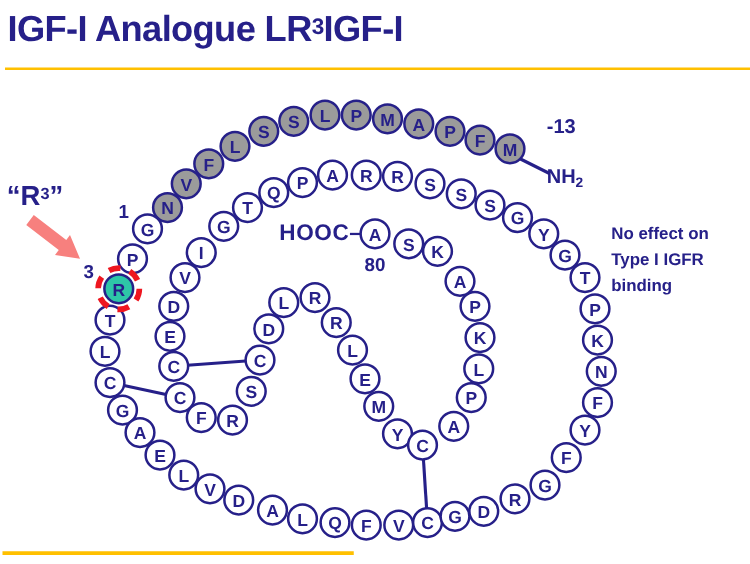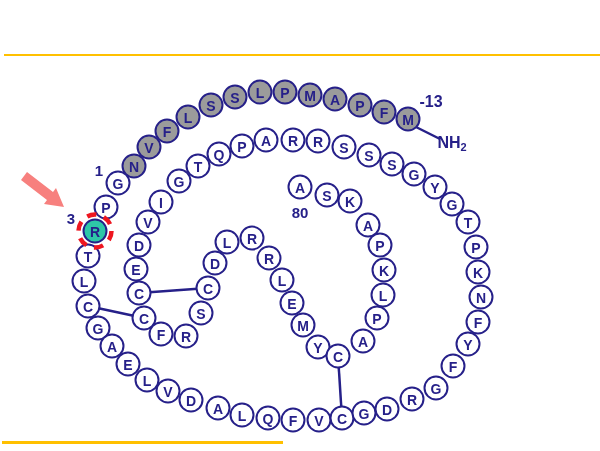--- a/index.html
+++ b/index.html
@@ -43,20 +43,21 @@
     font-size:13.5px;line-height:21px;white-space:pre-line;z-index:4;
   }
   .note-1{top:79px;}
   .note-2{top:176px;}
 </style>
 </head>
 <body>
 
 <div class="canvas">
 
+  <div class="title"><span>IGF-I Analogue LR</span><sup>3</sup><span>IGF-I</span></div>
   <div class="rule title-rule"></div>
 
   <svg class="layer" id="bond-layer">
       <line x1="88" y1="306" x2="144" y2="318" stroke="#262089" stroke-width="2.5"></line>
       <line x1="139" y1="293" x2="208" y2="288" stroke="#262089" stroke-width="2.5"></line>
       <line x1="342" y1="418" x2="338" y2="356" stroke="#262089" stroke-width="2.5"></line>
       <line x1="416" y1="127" x2="440" y2="139" stroke="#262089" stroke-width="2.5"></line>
     </svg>
 
   <div id="residue-layer">
@@ -143,23 +144,28 @@
       <div class="res" style="left: 350px; top: 201px;">K</div>
       <div class="res" style="left: 327px; top: 195px;">S</div>
       <div class="res" style="left: 300px; top: 187px;">A</div>
     </div>
 
   <svg class="layer" id="overlay-layer">
       <circle cx="95" cy="231" r="16.5" fill="none" stroke="#EE1620" stroke-width="4.5" stroke-dasharray="9.5 7.8" stroke-linecap="butt"></circle>
       <polygon points="21,180 27,172 53,192 56,188 64,207 44,204 47,200" fill="#F7807E"></polygon>
     </svg>
 
+  <div class="lbl lbl-r3" style="left: 28px; top: 157px;"><span>“R</span><sup>3</sup><span>”</span></div>
 
   <div class="lbl lbl-num" id="lbl-pos1" style="left: 99px; top: 170px;">1</div>
   <div class="lbl lbl-num" id="lbl-pos3" style="left: 71px; top: 218px;">3</div>
   <div class="lbl lbl-num" id="lbl-pos70" style="left: 300px; top: 212px;">80</div>
-  <div class="lbl lbl-minus13" id="lbl-minus13" style="left: 431px; top: 102px;">-13</div>
+  <div class="lbl lbl-minus13" id="lbl-minus13" style="left: 449px; top: 102px;">-13</div>
   <div class="lbl lbl-nh2" id="lbl-nh2" style="left: 452px; top: 143px;"><span>NH</span><sub>2</sub></div>
+  <div class="lbl-hooc">HOOC–</div>
 
+  <div class="note note-2">No effect on
+Type I IGFR
+binding</div>
 
   <div class="rule bottom-rule"></div>
 
 </div>
 
 </body></html>

